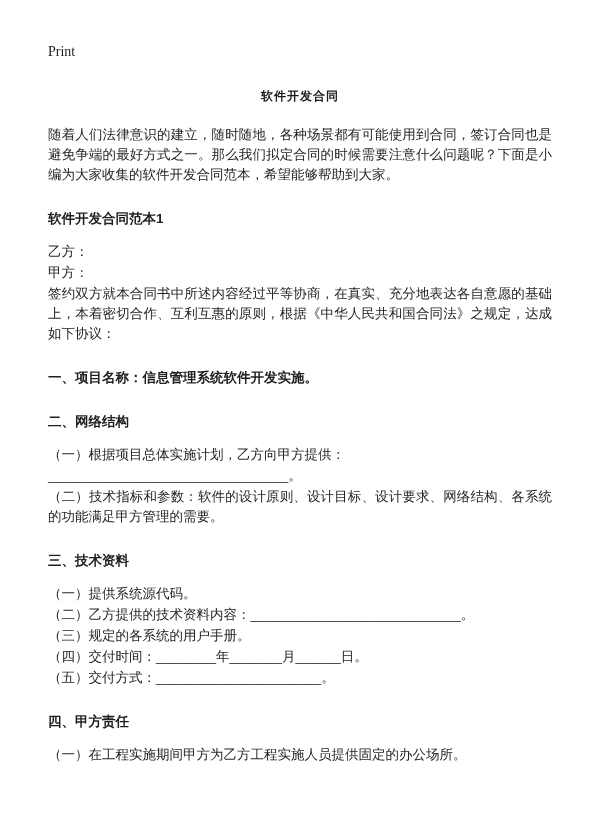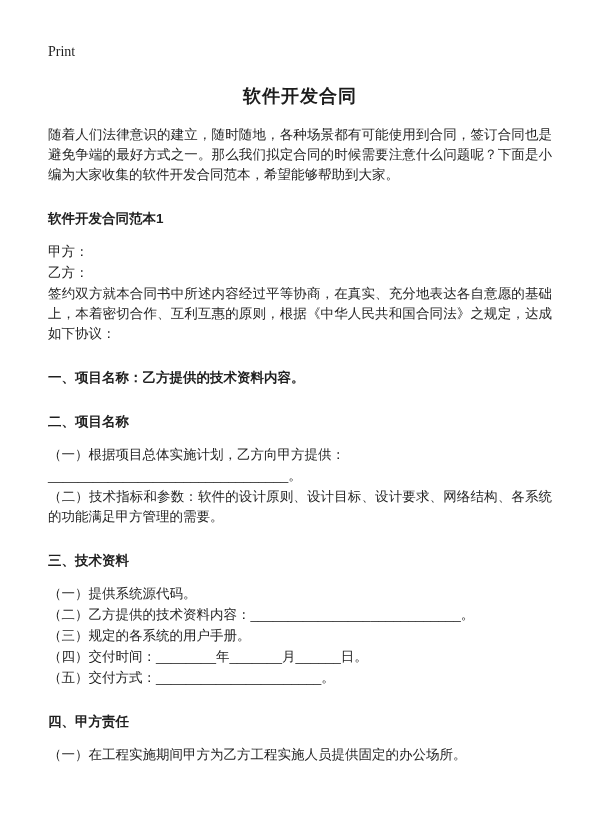--- a/index.html
+++ b/index.html
@@ -22,21 +22,21 @@
   .print-link {
     display: inline-block;
     font-family: "Liberation Serif", "DejaVu Serif", serif;
     font-size: 14px;
     line-height: 16px;
     color: #1f1f1f;
     margin-bottom: 4px;
     cursor: pointer;
   }
   h1.doc-title {
-    font-size: 18px;
+    font-size: 12px;
     line-height: 24px;
     font-weight: bold;
     text-align: center;
     margin: 20px 0 17px 0;
     color: #1c1c1c;
     letter-spacing: 1px;
   }
   .subtitle {
     font-weight: bold;
     margin: 13px 0;
@@ -61,29 +61,29 @@
 
   <span class="print-link">Print</span>
 
   <h1 class="doc-title">软件开发合同</h1>
 
 
   <p class="para">随着人们法律意识的建立，随时随地，各种场景都有可能使用到合同，签订合同也是避免争端的最好方式之一。那么我们拟定合同的时候需要注意什么问题呢？下面是小编为大家收集的软件开发合同范本，希望能够帮助到大家。</p>
 
   <div class="heading">软件开发合同范本1</div>
 
+  <p class="para">乙方：</p>
+
   <p class="para">甲方：</p>
-
-  <p class="para">乙方：</p>
 
   <p class="para">签约双方就本合同书中所述内容经过平等协商，在真实、充分地表达各自意愿的基础上，本着密切合作、互利互惠的原则，根据《中华人民共和国合同法》之规定，达成如下协议：</p>
 
-  <div class="heading">一、项目名称：乙方提供的技术资料内容。</div>
+  <div class="heading">一、项目名称：信息管理系统软件开发实施。</div>
 
-  <div class="heading">二、项目名称</div>
+  <div class="heading">二、网络结构</div>
 
   <p class="para">（一）根据项目总体实施计划，乙方向甲方提供：</p>
 
   <p class="para blank-line">________________________________。</p>
 
   <p class="para">（二）技术指标和参数：软件的设计原则、设计目标、设计要求、网络结构、各系统的功能满足甲方管理的需要。</p>
 
   <div class="heading">三、技术资料</div>
 
   <p class="para">（一）提供系统源代码。</p>

